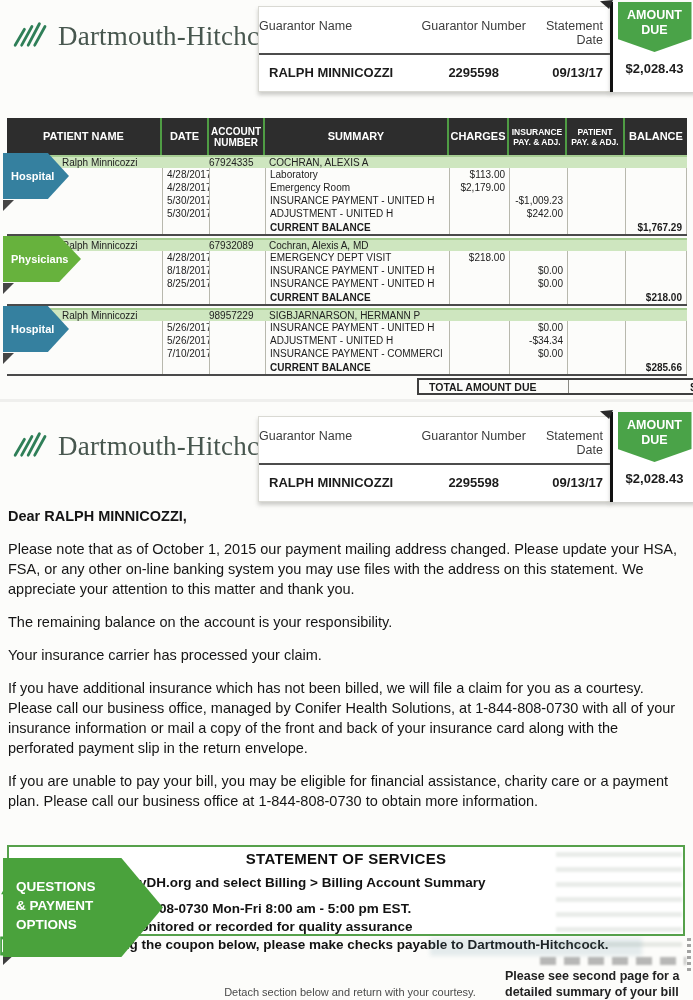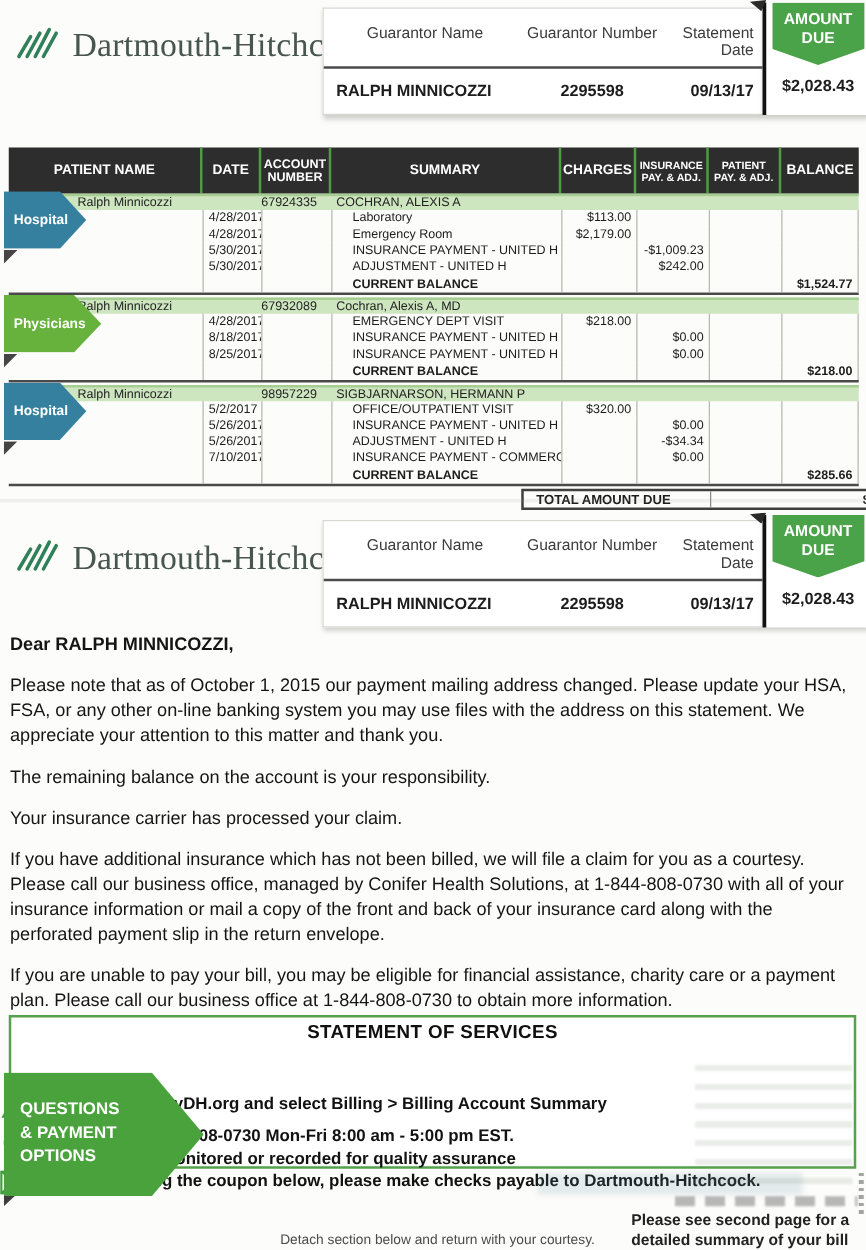--- a/index.html
+++ b/index.html
@@ -6,21 +6,21 @@
   .page{position:relative;width:693px;height:1000px;background:#fcfcfa;overflow:hidden;
         font-family:"Liberation Sans",sans-serif;color:#1c1c1c;margin:0 auto}
 
   
   .hdr{position:absolute;left:0;width:693px;height:100px}
   .logo{position:absolute;left:12px;top:20px;display:flex;align-items:center;gap:8px}
   .wordmark{font-family:"Liberation Serif",serif;font-size:27px;color:#47564e;letter-spacing:.2px}
   .gpanel{position:absolute;left:258px;top:6px;width:352px;height:84px;background:#fff;
           border:1px solid #d9d9d3;border-right:none;box-shadow:0 3px 4px rgba(130,130,125,.4)}
   .glabels{display:grid;grid-template-columns:46% 30% 24%;margin-top:12px;font-size:12.5px;color:#3c3c3c}
-  .glabels .g1{text-align:center}
+  .glabels .g1{text-align:left}
   .glabels .g2{text-align:center}
   .glabels .g3{text-align:right;padding-right:8px}
   .gline{border-bottom:2px solid #4c4c4c;margin-top:6px}
   .gvals{display:grid;grid-template-columns:46% 30% 24%;margin-top:10px;font-size:13px;font-weight:bold}
   .gvals .g1{padding-left:10px}
   .gvals .g2{text-align:center}
   .gvals .g3{text-align:right;padding-right:8px}
   .amount{position:absolute;left:610px;top:2px;width:83px;height:90px;background:#fff;
           border-left:3px solid #111;box-shadow:0 3px 4px rgba(130,130,125,.4)}
   .abadge{width:74px;height:50px;margin:0 auto;background:#4aa348;color:#fff;font-weight:bold;
@@ -44,40 +44,40 @@
         font-size:10px;display:grid;grid-template-columns:155px 47px 56px 184px 178px;align-items:center;color:#222}
   .band .bname{grid-column:1;padding-left:55px;white-space:nowrap}
   .band .bacct{grid-column:3}
   .band .bprov{grid-column:4;padding-left:4px;white-space:nowrap}
   .drow{height:13px;font-size:10px}
   .cbrow{height:14px;font-size:10px;font-weight:bold;border-bottom:2px solid #4a4a4a}
   .cd{height:100%;display:flex;align-items:center;border-left:1px solid #b8b8ad;box-sizing:border-box;overflow:hidden}
   .cd.cname{border-left:none}
   .cd.clast{border-right:1px solid #b8b8ad}
   .cdate{padding-left:4px}
-  .csum{padding-left:16px;white-space:nowrap}
+  .csum{padding-left:4px;white-space:nowrap}
   .cmoney{justify-content:flex-end;padding-right:4px}
   .sbadge{position:absolute;left:-4px;top:-2px;height:46px;color:#fff;font-weight:bold;font-size:11px;
           display:flex;align-items:center;padding-left:8px;box-sizing:border-box;z-index:2}
   .sb-teal{width:66px;background:#35809f;clip-path:polygon(0 0,68% 0,100% 50%,68% 100%,0 100%)}
   .sb-green{width:78px;background:#67b23d;clip-path:polygon(0 0,72% 0,100% 50%,72% 100%,0 100%)}
   .snotch{position:absolute;left:-4px;top:45px;width:11px;height:11px;background:#454545;
           clip-path:polygon(0 0,100% 0,0 100%);z-index:1}
   .totalrow{margin-left:410px;width:326px;height:17px;border:2px solid #3f3f3f;box-sizing:border-box;
             display:grid;grid-template-columns:150px 1fr;font-weight:bold;font-size:10.5px}
   .totalrow .tl{display:flex;align-items:center;padding-left:10px;border-right:1px solid #8a8a84}
   .totalrow .tv{display:flex;align-items:center;justify-content:flex-end;padding-right:4px}
 
   
   .letter{position:absolute;left:8px;top:506px;width:679px;font-size:14.5px;line-height:20px;color:#151515}
   .letter .sal{font-weight:bold;margin:0 0 13px 0}
   .letter p{margin:0 0 13px 0}
 
   
-  .svc{position:absolute;left:7px;top:812px;width:678px;height:123px;border:2px solid #56a14b;
+  .svc{position:absolute;left:7px;top:845px;width:678px;height:91px;border:2px solid #56a14b;
        box-sizing:border-box;background:#fff}
   .svc-title{text-align:center;font-weight:bold;font-size:15px;margin-top:3px;letter-spacing:.3px;color:#101010}
   .svcrow{position:absolute;display:flex;align-items:flex-start;gap:16px;color:#3f9e3b}
   .svctext{font-size:13.5px;font-weight:bold;line-height:17.5px;color:#121212}
   .qbadge{position:absolute;left:3px;top:858px;width:160px;height:99px;background:#4aa23c;color:#fff;
           font-weight:bold;font-size:13.5px;line-height:19px;padding:19px 0 0 13px;box-sizing:border-box;
           clip-path:polygon(0 0,74% 0,100% 50%,74% 100%,0 100%);z-index:3}
   .qnotch{position:absolute;left:3px;top:952px;width:14px;height:13px;background:#3d3d3d;
           clip-path:polygon(0 0,100% 0,0 100%);z-index:2}
 
@@ -195,21 +195,21 @@
         <div class="cd cmoney clast"></div>
       </div>
       <div class="trow cbrow">
         <div class="cd cname"></div>
         <div class="cd"></div>
         <div class="cd"></div>
         <div class="cd csum">CURRENT BALANCE</div>
         <div class="cd cmoney"></div>
         <div class="cd cmoney"></div>
         <div class="cd cmoney"></div>
-        <div class="cd cmoney clast">$1,524.77</div>
+        <div class="cd cmoney clast">$1,767.29</div>
       </div>
     </div>
 
     <div class="section">
       <div class="sbadge sb-green">Physicians</div>
       <div class="snotch"></div>
       <div class="band">
         <span class="bname">Ralph Minnicozzi</span>
         <span class="bacct">67932089</span>
         <span class="bprov">Cochran, Alexis A, MD</span>
@@ -256,30 +256,20 @@
       </div>
     </div>
 
     <div class="section">
       <div class="sbadge sb-teal">Hospital</div>
       <div class="snotch"></div>
       <div class="band">
         <span class="bname">Ralph Minnicozzi</span>
         <span class="bacct">98957229</span>
         <span class="bprov">SIGBJARNARSON, HERMANN P</span>
-      </div>
-      <div class="trow drow">
-        <div class="cd cname"></div>
-        <div class="cd cdate">5/2/2017</div>
-        <div class="cd"></div>
-        <div class="cd csum">OFFICE/OUTPATIENT VISIT</div>
-        <div class="cd cmoney">$320.00</div>
-        <div class="cd cmoney"></div>
-        <div class="cd cmoney"></div>
-        <div class="cd cmoney clast"></div>
       </div>
       <div class="trow drow">
         <div class="cd cname"></div>
         <div class="cd cdate">5/26/2017</div>
         <div class="cd"></div>
         <div class="cd csum">INSURANCE PAYMENT - UNITED H</div>
         <div class="cd cmoney"></div>
         <div class="cd cmoney">$0.00</div>
         <div class="cd cmoney"></div>
         <div class="cd cmoney clast"></div>

